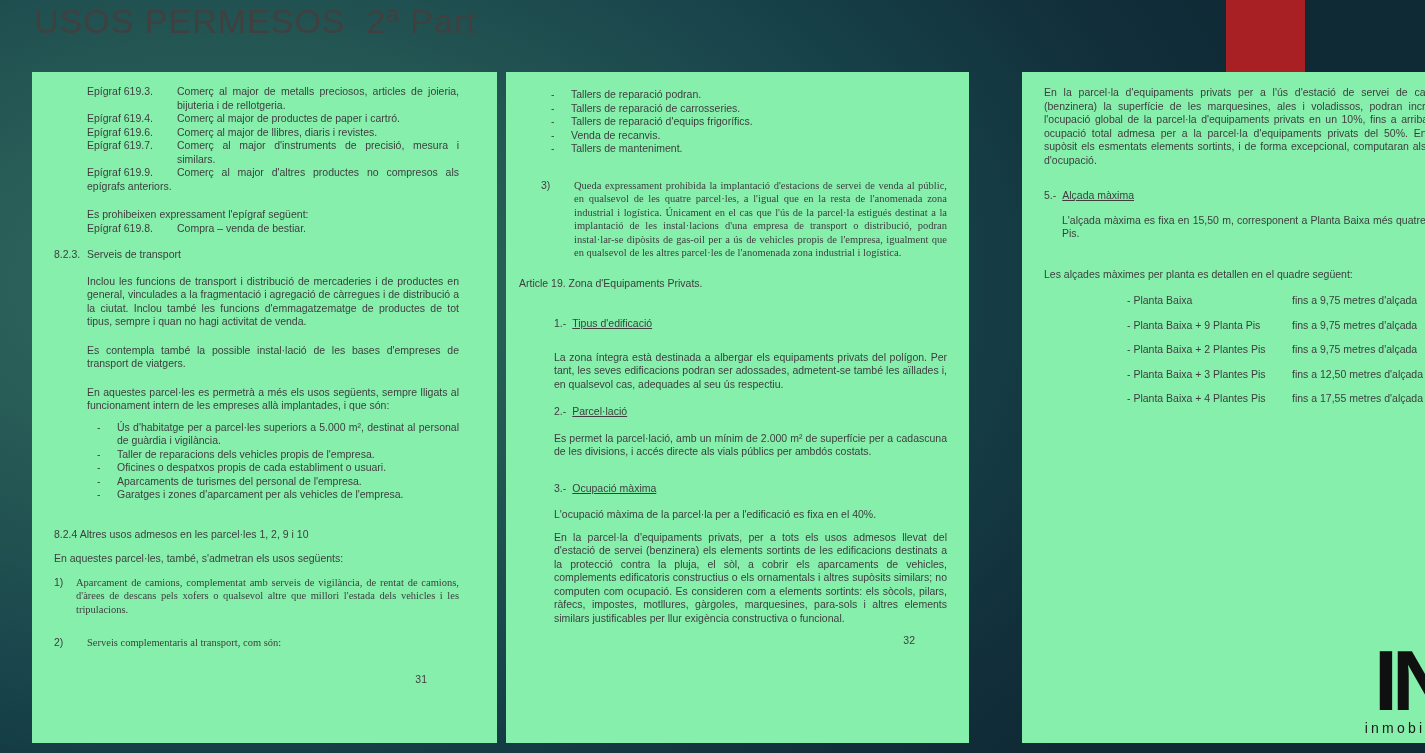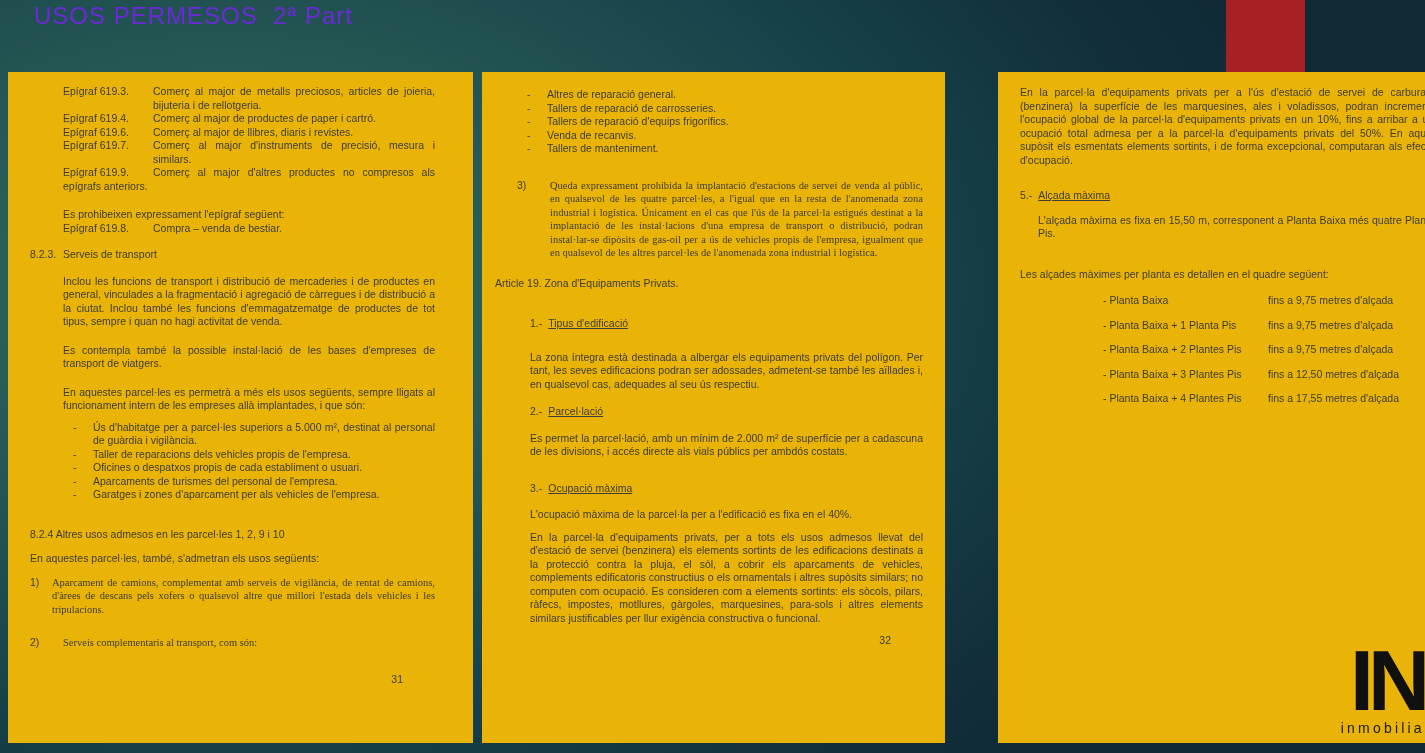--- a/index.html
+++ b/index.html
@@ -6,34 +6,34 @@
   html,body { width:1425px; height:753px; overflow:hidden; }
   body {
     font-family:"Liberation Sans","DejaVu Sans",sans-serif;
     background:
       radial-gradient(ellipse 1100px 700px at 16% 38%, #336b62 0%, #255854 32%, #17424a 62%, #112e3a 88%, #0f2a35 100%);
     position:relative;
     color:#3d3d3d;
   }
   .slide-title {
     position:absolute; left:34px; top:2px;
-    font-size:24px; font-weight:400; letter-spacing:1px;
-    color:#6d28d9; white-space:pre;
+    font-size:34px; font-weight:400; letter-spacing:1px;
+    color:#404040; white-space:pre;
   }
   .red-rect {
     position:absolute; left:1226px; top:0; width:79px; height:72px;
     background:#a82024;
   }
   .red-notch {
     position:absolute; left:1413px; top:594px; width:9px; height:14px;
     background:#c5271b;
   }
   .panel {
-    position:absolute; top:72px; height:671px; background:#eab308;
-    font-size:10.5px; line-height:13.5px; color:#3e3e3e;
+    position:absolute; top:72px; height:671px; background:#86efac;
+    font-size:10.5px; line-height:13.5px; color:#3e3e3e;margin-left:24px;
   }
   #panel1 { left:8px;   width:465px; padding:13px 38px 0 22px; }
   #panel2 { left:482px; width:463px; padding:16px 22px 0 13px; }
   #panel3 { left:998px; width:462px; padding:14px 20px 0 22px; }
   .just { text-align:justify; }
   .ind  { margin-left:33px; }
   .ind2 { margin-left:35px; }
   .ep-row { display:flex; margin-left:33px; }
   .ep-label { width:90px; flex-shrink:0; }
   .ep-text { flex:1; }
@@ -151,21 +151,21 @@
   </div>
 
   <p class="page-num" style="margin-top:23px;">31</p>
 </div>
 
 <div class="panel" id="panel2">
 
   <div class="dash-list" style="margin-left:32px;">
     <div class="dash-row">
       <span class="dash-cell">-</span>
-      <span class="dash-text">Altres de reparació general.</span>
+      <span class="dash-text">Tallers de reparació podran.</span>
     </div>
     <div class="dash-row">
       <span class="dash-cell">-</span>
       <span class="dash-text">Tallers de reparació de carrosseries.</span>
     </div>
     <div class="dash-row">
       <span class="dash-cell">-</span>
       <span class="dash-text">Tallers de reparació d'equips frigorífics.</span>
     </div>
     <div class="dash-row">
@@ -214,21 +214,21 @@
   <p class="just" style="margin-top:11px;padding-left:18px;">L'alçada màxima es fixa en 15,50 m, corresponent a Planta Baixa més quatre Plantes Pis.</p>
 
   <p style="margin-top:27px;">Les alçades màximes per planta es detallen en el quadre següent:</p>
 
   <div class="htable" style="margin-top:13px;">
     <div class="htable-row">
       <span class="htable-floor">- Planta Baixa</span>
       <span>fins a 9,75 metres d'alçada</span>
     </div>
     <div class="htable-row">
-      <span class="htable-floor">- Planta Baixa + 1 Planta Pis</span>
+      <span class="htable-floor">- Planta Baixa + 9 Planta Pis</span>
       <span>fins a 9,75 metres d'alçada</span>
     </div>
     <div class="htable-row">
       <span class="htable-floor">- Planta Baixa + 2 Plantes Pis</span>
       <span>fins a 9,75 metres d'alçada</span>
     </div>
     <div class="htable-row">
       <span class="htable-floor">- Planta Baixa + 3 Plantes Pis</span>
       <span>fins a 12,50 metres d'alçada</span>
     </div>

